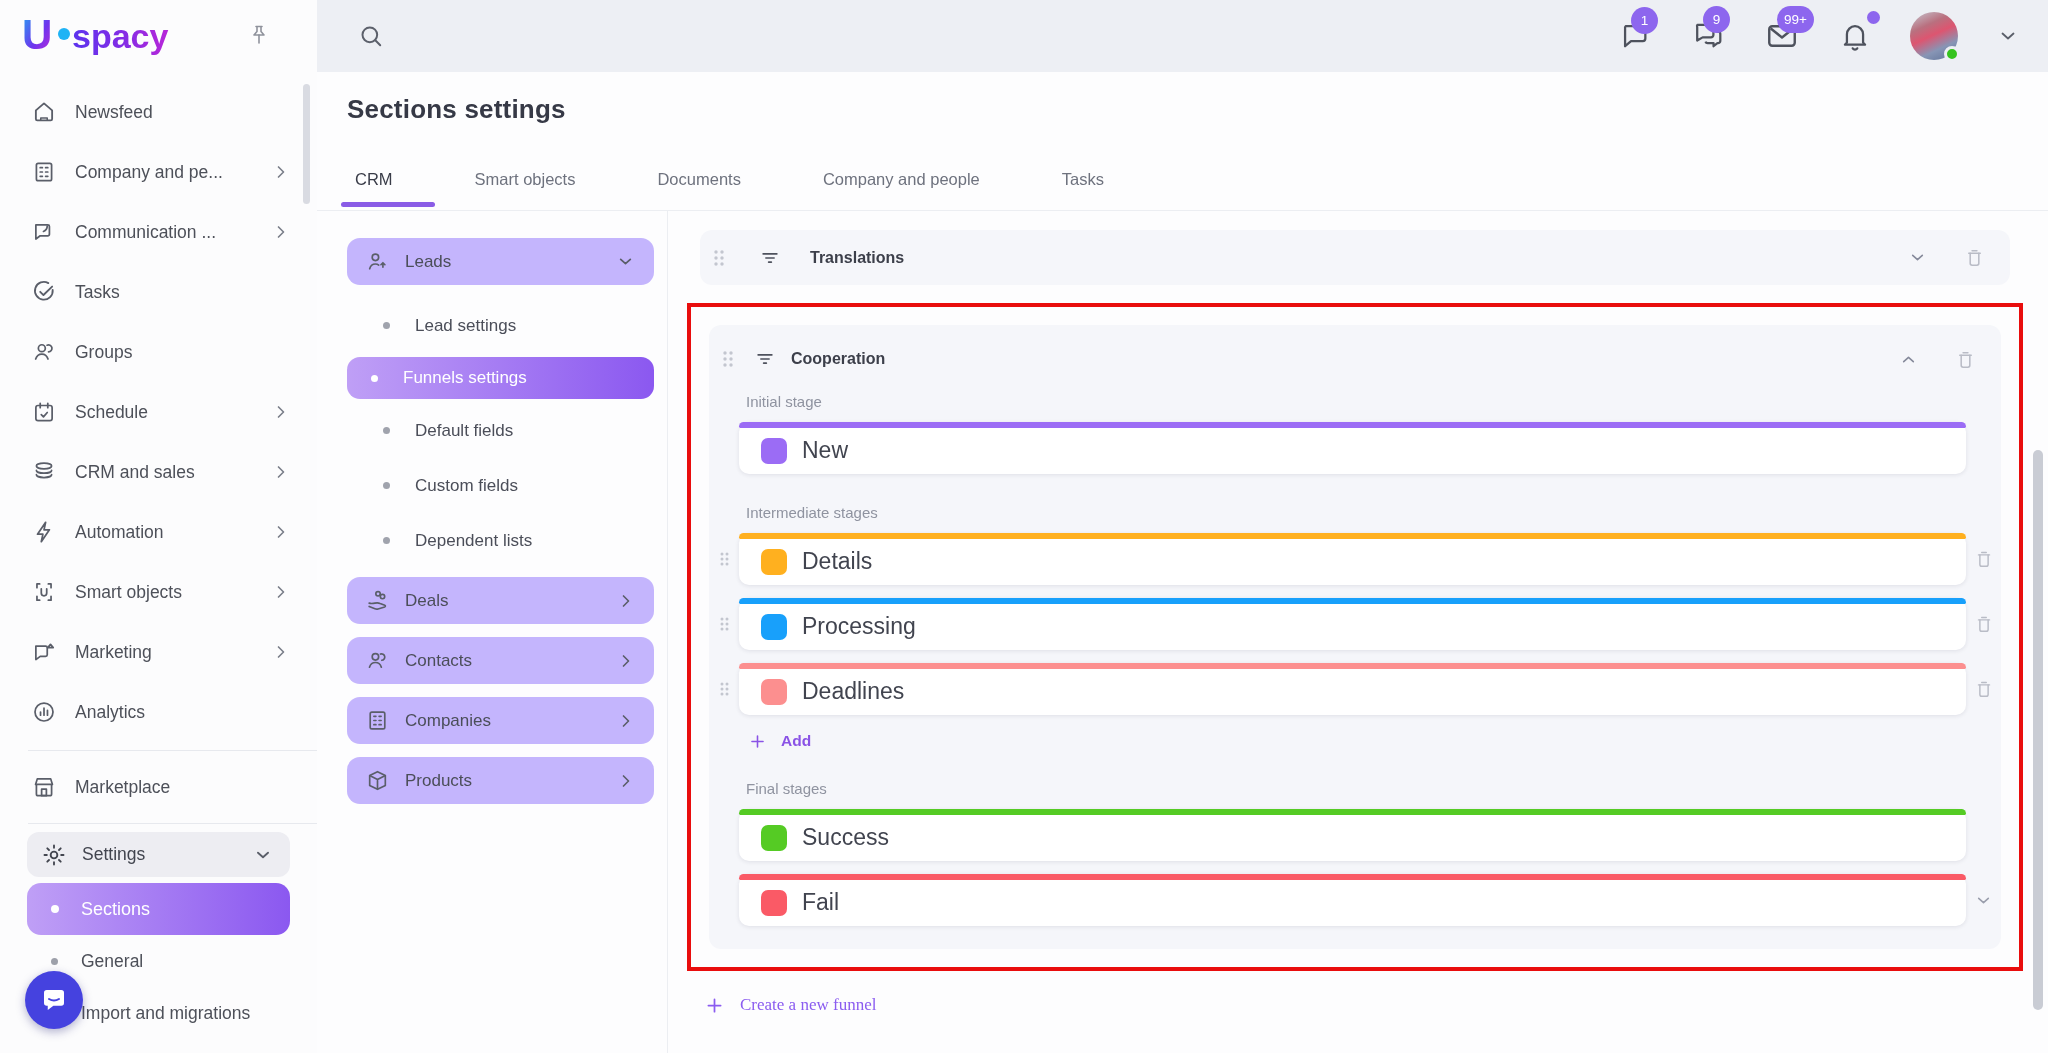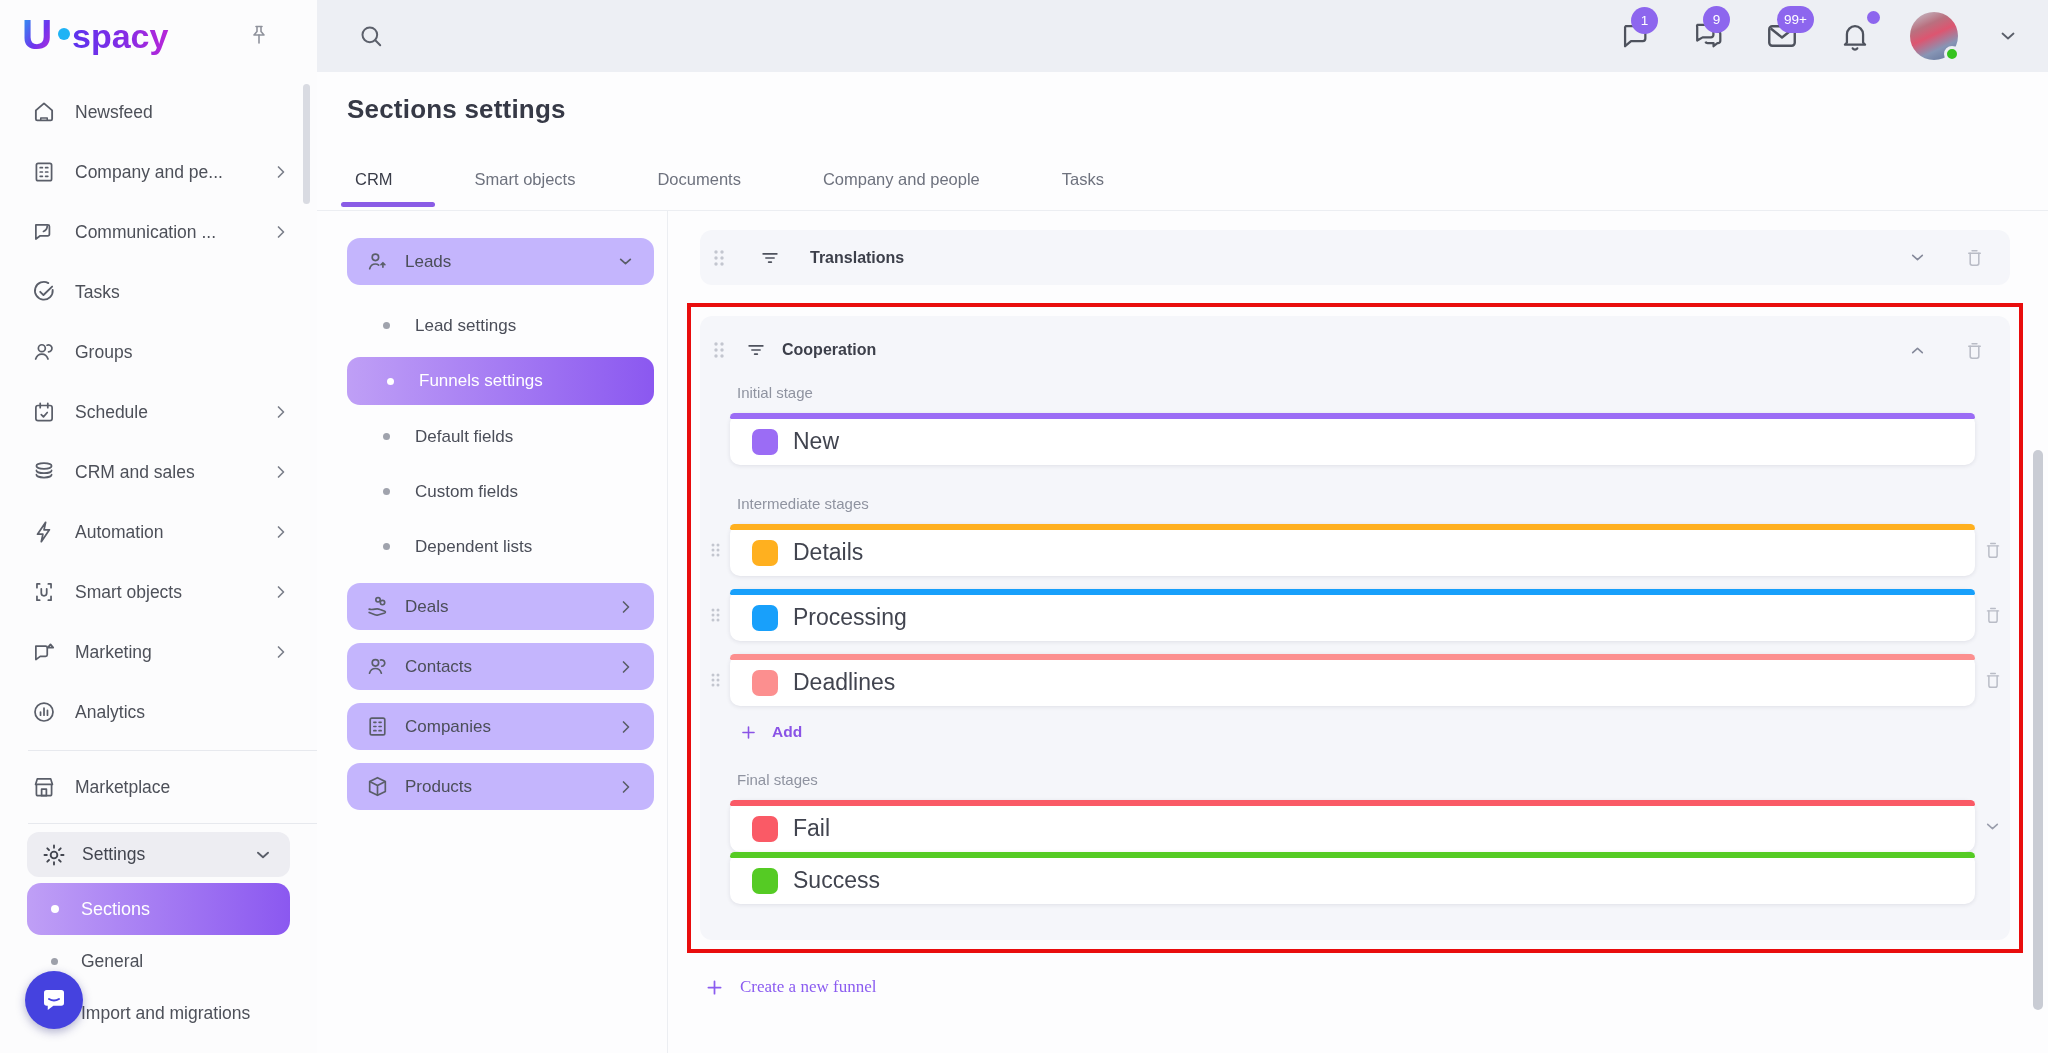--- a/index.html
+++ b/index.html
@@ -55,34 +55,34 @@
 
   
   .subnav { position:absolute; left:30px; top:166px; width:307px; }
   .group-pill { height:47px; border-radius:13px; background:#c4b5fd; display:flex; align-items:center; padding:0 18px 0 17px; margin-bottom:13px; }
   .group-pill .ic { width:26px; height:26px; display:flex; align-items:center; justify-content:center; }
   .group-pill .lbl { margin-left:15px; font-size:17px; color:#4b4e59; }
   .group-pill .chev { margin-left:auto; display:flex; }
   .leaf-row { height:55px; display:flex; align-items:center; padding-left:36px; }
   .leaf-row .dot { width:7px; height:7px; border-radius:50%; background:#a0a3ad; }
   .leaf-row .lbl { margin-left:25px; font-size:17px; color:#4b4e59; }
-  .leaf-active { height:48px; margin:4px 0; border-radius:13px; background:linear-gradient(90deg,#bf9ff6 0%,#8b58f0 100%);
-    display:flex; align-items:center; padding-left:40px; }
+  .leaf-active { height:42px; margin:4px 0; border-radius:13px; background:linear-gradient(90deg,#bf9ff6 0%,#8b58f0 100%);
+    display:flex; align-items:center; padding-left:24px; }
   .leaf-active .dot { background:#fff; }
   .leaf-active .lbl { color:#fff; }
 
   
   .main-col { position:absolute; left:383px; top:158px; width:1310px; }
   .panel { background:#f5f6fa; border-radius:12px;gap:14px; }
   .panel-head { display:flex; align-items:center; padding:0 24px 0 10px; }
   .panel-head .filter-ic { margin-left:17px; display:flex; }
   .panel-head .name { margin-left:15px; font-size:16px; font-weight:700; color:#3c3f4a; }
   .panel-head .right { margin-left:auto; display:flex; align-items:center; gap:35px; }
   .collapsed-head { height:55px; }
-  .red-wrap { margin:18px 0 0 -13px; width:1336px; border:4px solid #e90d0d; padding:9px; }
+  .red-wrap { margin:18px 0 0 -13px; width:1336px; border:4px solid #e90d0d; padding:18px; }
   .coop-head { height:68px; }
   .grp-label { margin:0 0 12px 37px; font-size:15px; color:#8f93a0; }
   .stage-row { display:flex; align-items:center; margin-bottom:13px; }
   .gut-l { width:30px; display:flex; justify-content:center; }
   .gut-r { width:35px; display:flex; justify-content:center; }
   .stage-card { flex:1; position:relative; height:52px; background:#fff; border-radius:10px;
     box-shadow:0 1px 4px rgba(25,30,60,.10); display:flex; align-items:center; }
   .stage-top { position:absolute; top:0; left:0; right:0; height:6px; border-radius:10px 10px 3px 3px; }
   .swatch { width:26px; height:26px; border-radius:7px; margin:5px 15px 0 22px; flex:0 0 26px; }
   .stage-name { font-size:23px; color:#41444f; margin-top:4px; }
@@ -611,42 +611,42 @@
           </div>
 
           <div class="add-row">
             <svg width="19" height="19" viewBox="0 0 24 24" fill="none" stroke="#8a53e6" stroke-width="2" stroke-linecap="round">
                 <path d="M12 5v14M5 12h14"></path>
               </svg>
             <span class="txt">Add</span>
           </div>
 
           <div class="grp-label">Final stages</div>
+          <div class="stage-row">
+            <span class="gut-l"></span>
+            <div class="stage-card">
+              <span class="stage-top" style="background: rgb(85, 203, 36);"></span>
+              <span class="swatch" style="background: rgb(85, 203, 36);"></span>
+              <span class="stage-name">Success</span>
+            </div>
+            <span class="gut-r"></span>
+          </div>
           <div class="stage-row" style="margin-bottom:0">
             <span class="gut-l"></span>
             <div class="stage-card">
               <span class="stage-top" style="background: rgb(250, 90, 102);"></span>
               <span class="swatch" style="background: rgb(250, 90, 102);"></span>
               <span class="stage-name">Fail</span>
             </div>
             <span class="gut-r">
                 <svg width="21" height="21" viewBox="0 0 24 24" fill="none" stroke="#9a9eac" stroke-width="1.8" stroke-linecap="round" stroke-linejoin="round">
                   <path d="m6.5 9.5 5.5 5 5.5-5"></path>
                 </svg>
               </span>
           </div>
-          <div class="stage-row">
-            <span class="gut-l"></span>
-            <div class="stage-card">
-              <span class="stage-top" style="background: rgb(85, 203, 36);"></span>
-              <span class="swatch" style="background: rgb(85, 203, 36);"></span>
-              <span class="stage-name">Success</span>
-            </div>
-            <span class="gut-r"></span>
-          </div>
         </div>
       </div>
 
       <div class="create-row">
         <svg width="21" height="21" viewBox="0 0 24 24" fill="none" stroke="#8b5cf0" stroke-width="2" stroke-linecap="round">
             <path d="M12 5v14M5 12h14"></path>
           </svg>
         <span class="txt">Create a new funnel</span>
       </div>
     </div>

